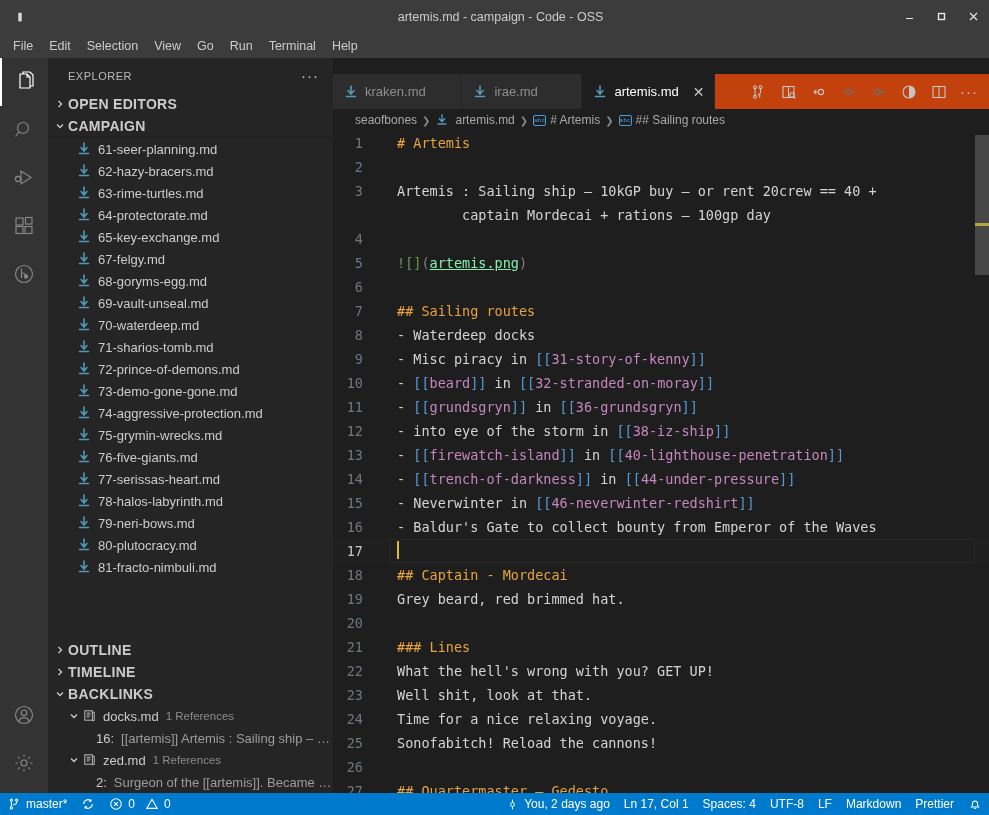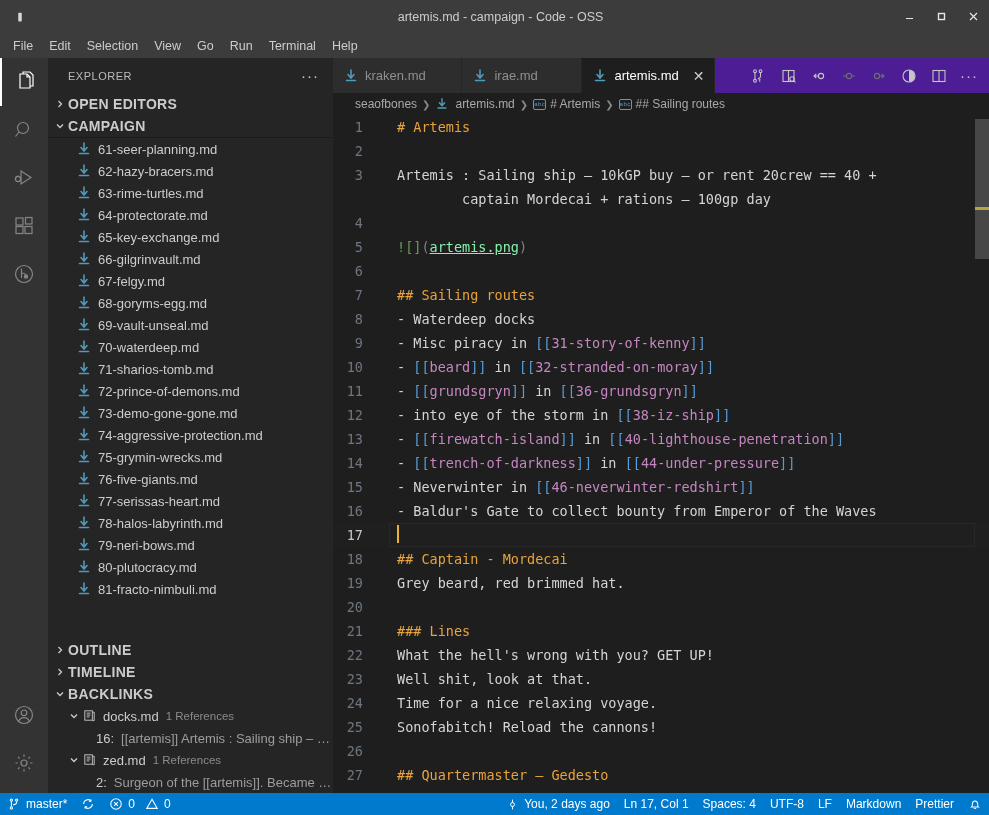--- a/index.html
+++ b/index.html
@@ -96,21 +96,21 @@
   }
   .bl-file { padding-left: 18px; }
   .bl-ref { padding-left: 48px; color: #cccccc; }
   .bl-count { color: #8b8b8b; font-size: 11.5px; margin-left: 7px; }
   .bl-line-no { color: #cccccc; margin-right: 7px; }
   .bl-snip { color: #9d9d9d; overflow: hidden; text-overflow: ellipsis; }
   .bl-icon { width: 16px; height: 16px; margin-right: 5px; flex: 0 0 16px; color:#c5c5c5;}
 
   
   .editorgroup { flex: 1 1 auto; display: flex; flex-direction: column; min-width: 0; background: #1e1e1e; }
-  .tabsbar { height: 35px; flex: 0 0 35px; background: #4c1d95; display: flex; align-items: stretch; }
+  .tabsbar { height: 35px; flex: 0 0 35px; background: #c2410c; display: flex; align-items: stretch; margin-top: 16px; }
   .tab {
     display: flex; align-items: center; padding: 0 10px; min-width: 120px;
     background: #2d2d2d; color: #8f8f8f; font-size: 13px;
     border-right: 1px solid #252526; position: relative; white-space: nowrap;
   }
   .tab.active { background: #1e1e1e; color: #ffffff; }
   .tab.active::before {
     content:""; position:absolute; left:0; right:0; top:0; height:1px; background:#1e1e1e;
   }
   .tab .md-icon { margin-right: 6px; }
@@ -334,26 +334,20 @@
               <span class="md-icon"><svg width="16" height="16" viewBox="0 0 16 16">
                   <path d="M8 2v7M5 6.5 8 10l3-3.5M3.5 12.5h9" stroke="#519aba" stroke-width="1.6" fill="none" stroke-linecap="round"></path>
                 </svg></span>
               <span>64-protectorate.md</span>
             </div>
             <div class="file-row">
               <span class="md-icon"><svg width="16" height="16" viewBox="0 0 16 16">
                   <path d="M8 2v7M5 6.5 8 10l3-3.5M3.5 12.5h9" stroke="#519aba" stroke-width="1.6" fill="none" stroke-linecap="round"></path>
                 </svg></span>
               <span>65-key-exchange.md</span>
-            </div>
-            <div class="file-row">
-              <span class="md-icon"><svg width="16" height="16" viewBox="0 0 16 16">
-                  <path d="M8 2v7M5 6.5 8 10l3-3.5M3.5 12.5h9" stroke="#519aba" stroke-width="1.6" fill="none" stroke-linecap="round"></path>
-                </svg></span>
-              <span>66-gilgrinvault.md</span>
             </div>
             <div class="file-row">
               <span class="md-icon"><svg width="16" height="16" viewBox="0 0 16 16">
                   <path d="M8 2v7M5 6.5 8 10l3-3.5M3.5 12.5h9" stroke="#519aba" stroke-width="1.6" fill="none" stroke-linecap="round"></path>
                 </svg></span>
               <span>67-felgy.md</span>
             </div>
             <div class="file-row">
               <span class="md-icon"><svg width="16" height="16" viewBox="0 0 16 16">
                   <path d="M8 2v7M5 6.5 8 10l3-3.5M3.5 12.5h9" stroke="#519aba" stroke-width="1.6" fill="none" stroke-linecap="round"></path>

